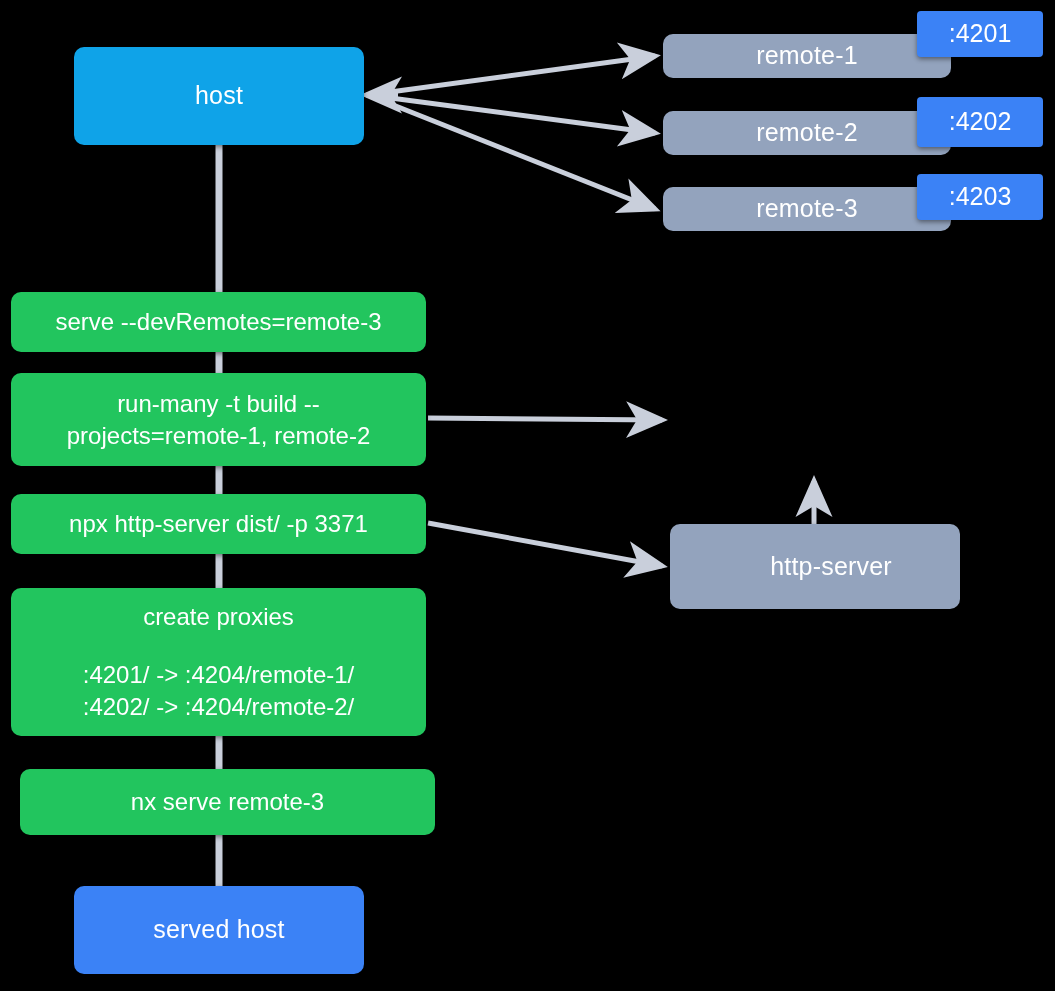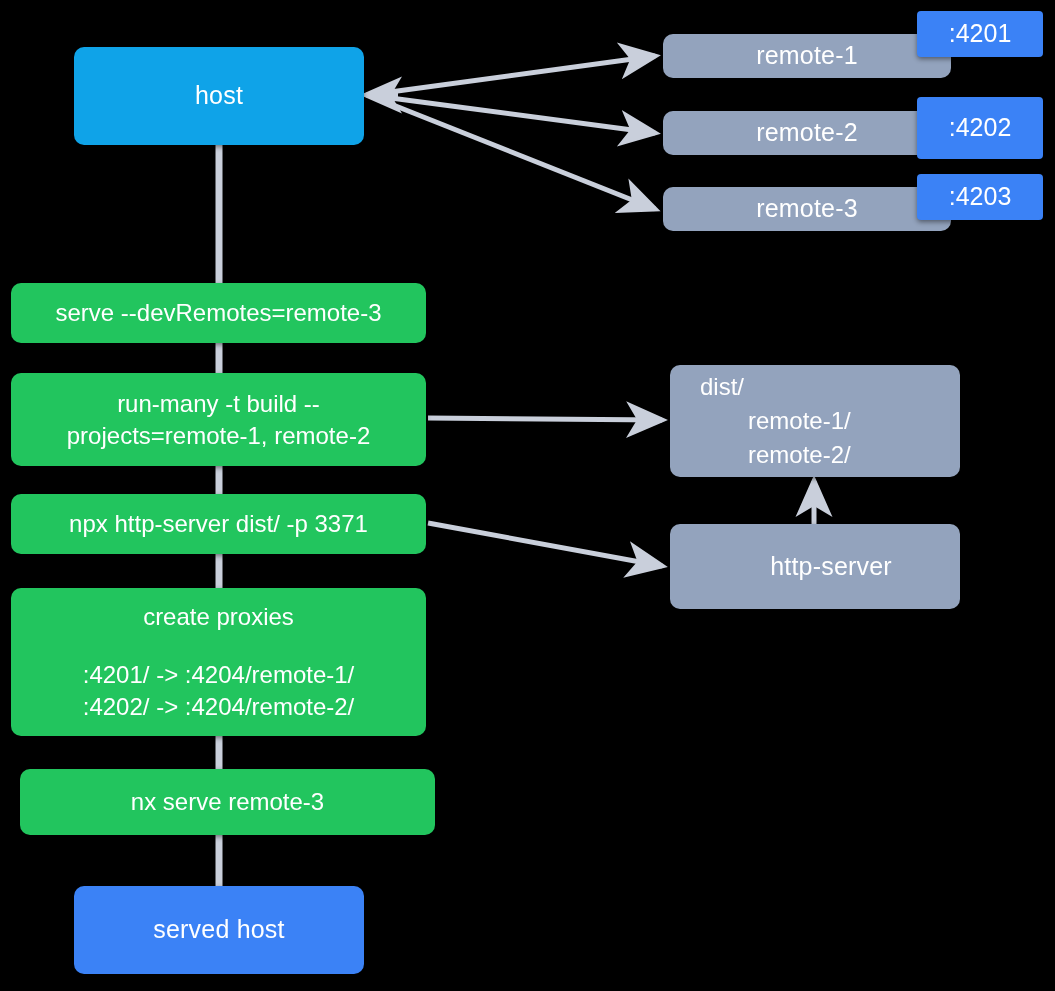--- a/index.html
+++ b/index.html
@@ -97,32 +97,32 @@
   <div class="node n-remote bold lbl-bigbold" style="left:663px; top:34px; width:288px; height:44px;">
     <span>remote-1</span>
   </div>
   <div class="node n-port" style="left:917px; top:11px; width:126px; height:46px;">
     <span>:4201</span>
   </div>
 
   <div class="node n-remote bold lbl-bigbold" style="left:663px; top:111px; width:288px; height:44px;">
     <span>remote-2</span>
   </div>
-  <div class="node n-port" style="left:917px; top:97px; width:126px; height:62px;">
+  <div class="node n-port" style="left:917px; top:97px; width:126px; height:50px;">
     <span>:4202</span>
   </div>
 
   <div class="node n-remote bold lbl-bigbold" style="left:663px; top:187px; width:288px; height:44px;">
     <span>remote-3</span>
   </div>
   <div class="node n-port" style="left:917px; top:174px; width:126px; height:46px;">
     <span>:4203</span>
   </div>
 
-  <div class="node n-cmd lbl-reg" style="left:11px; top:283px; width:415px; height:60px;">
+  <div class="node n-cmd lbl-reg" style="left:11px; top:292px; width:415px; height:60px;">
     <span class="cmd-line">serve --devRemotes=remote-3</span>
   </div>
 
   <div class="node n-cmd lbl-reg" style="left:11px; top:373px; width:415px; height:93px;">
     <span class="cmd-line">run-many -t build --</span>
     <span class="cmd-line">projects=remote-1, remote-2</span>
   </div>
 
   <div class="node n-cmd lbl-reg" style="left:11px; top:494px; width:415px; height:60px;">
     <span class="cmd-line">npx http-server dist/ -p 3371</span>
@@ -136,25 +136,18 @@
   </div>
 
   <div class="node n-cmd lbl-reg" style="left:11px; top:769px; width:415px; height:66px;margin-left:9px;">
     <span class="cmd-line">nx serve remote-3</span>
   </div>
 
   <div class="node n-served bold lbl-bigbold" style="left:74px; top:886px; width:290px; height:88px;">
     <span>served host</span>
   </div>
 
-  <div class="node n-dist" style="left:670px; top:365px; width:290px; height:112px; align-items:flex-start; justify-content:center;">
-    <div class="dist-body">
-      <span class="cmd-line">dist/</span>
-      <span class="cmd-line indent">remote-1/</span>
-      <span class="cmd-line indent">remote-2/</span>
-    </div>
-  </div>
 
   <div class="node n-httpsrv bold lbl-bigbold" style="left:670px; top:524px; width:290px; height:85px;">
     <span>http-server</span>
   </div>
 
 </div>
 
 </body></html>

